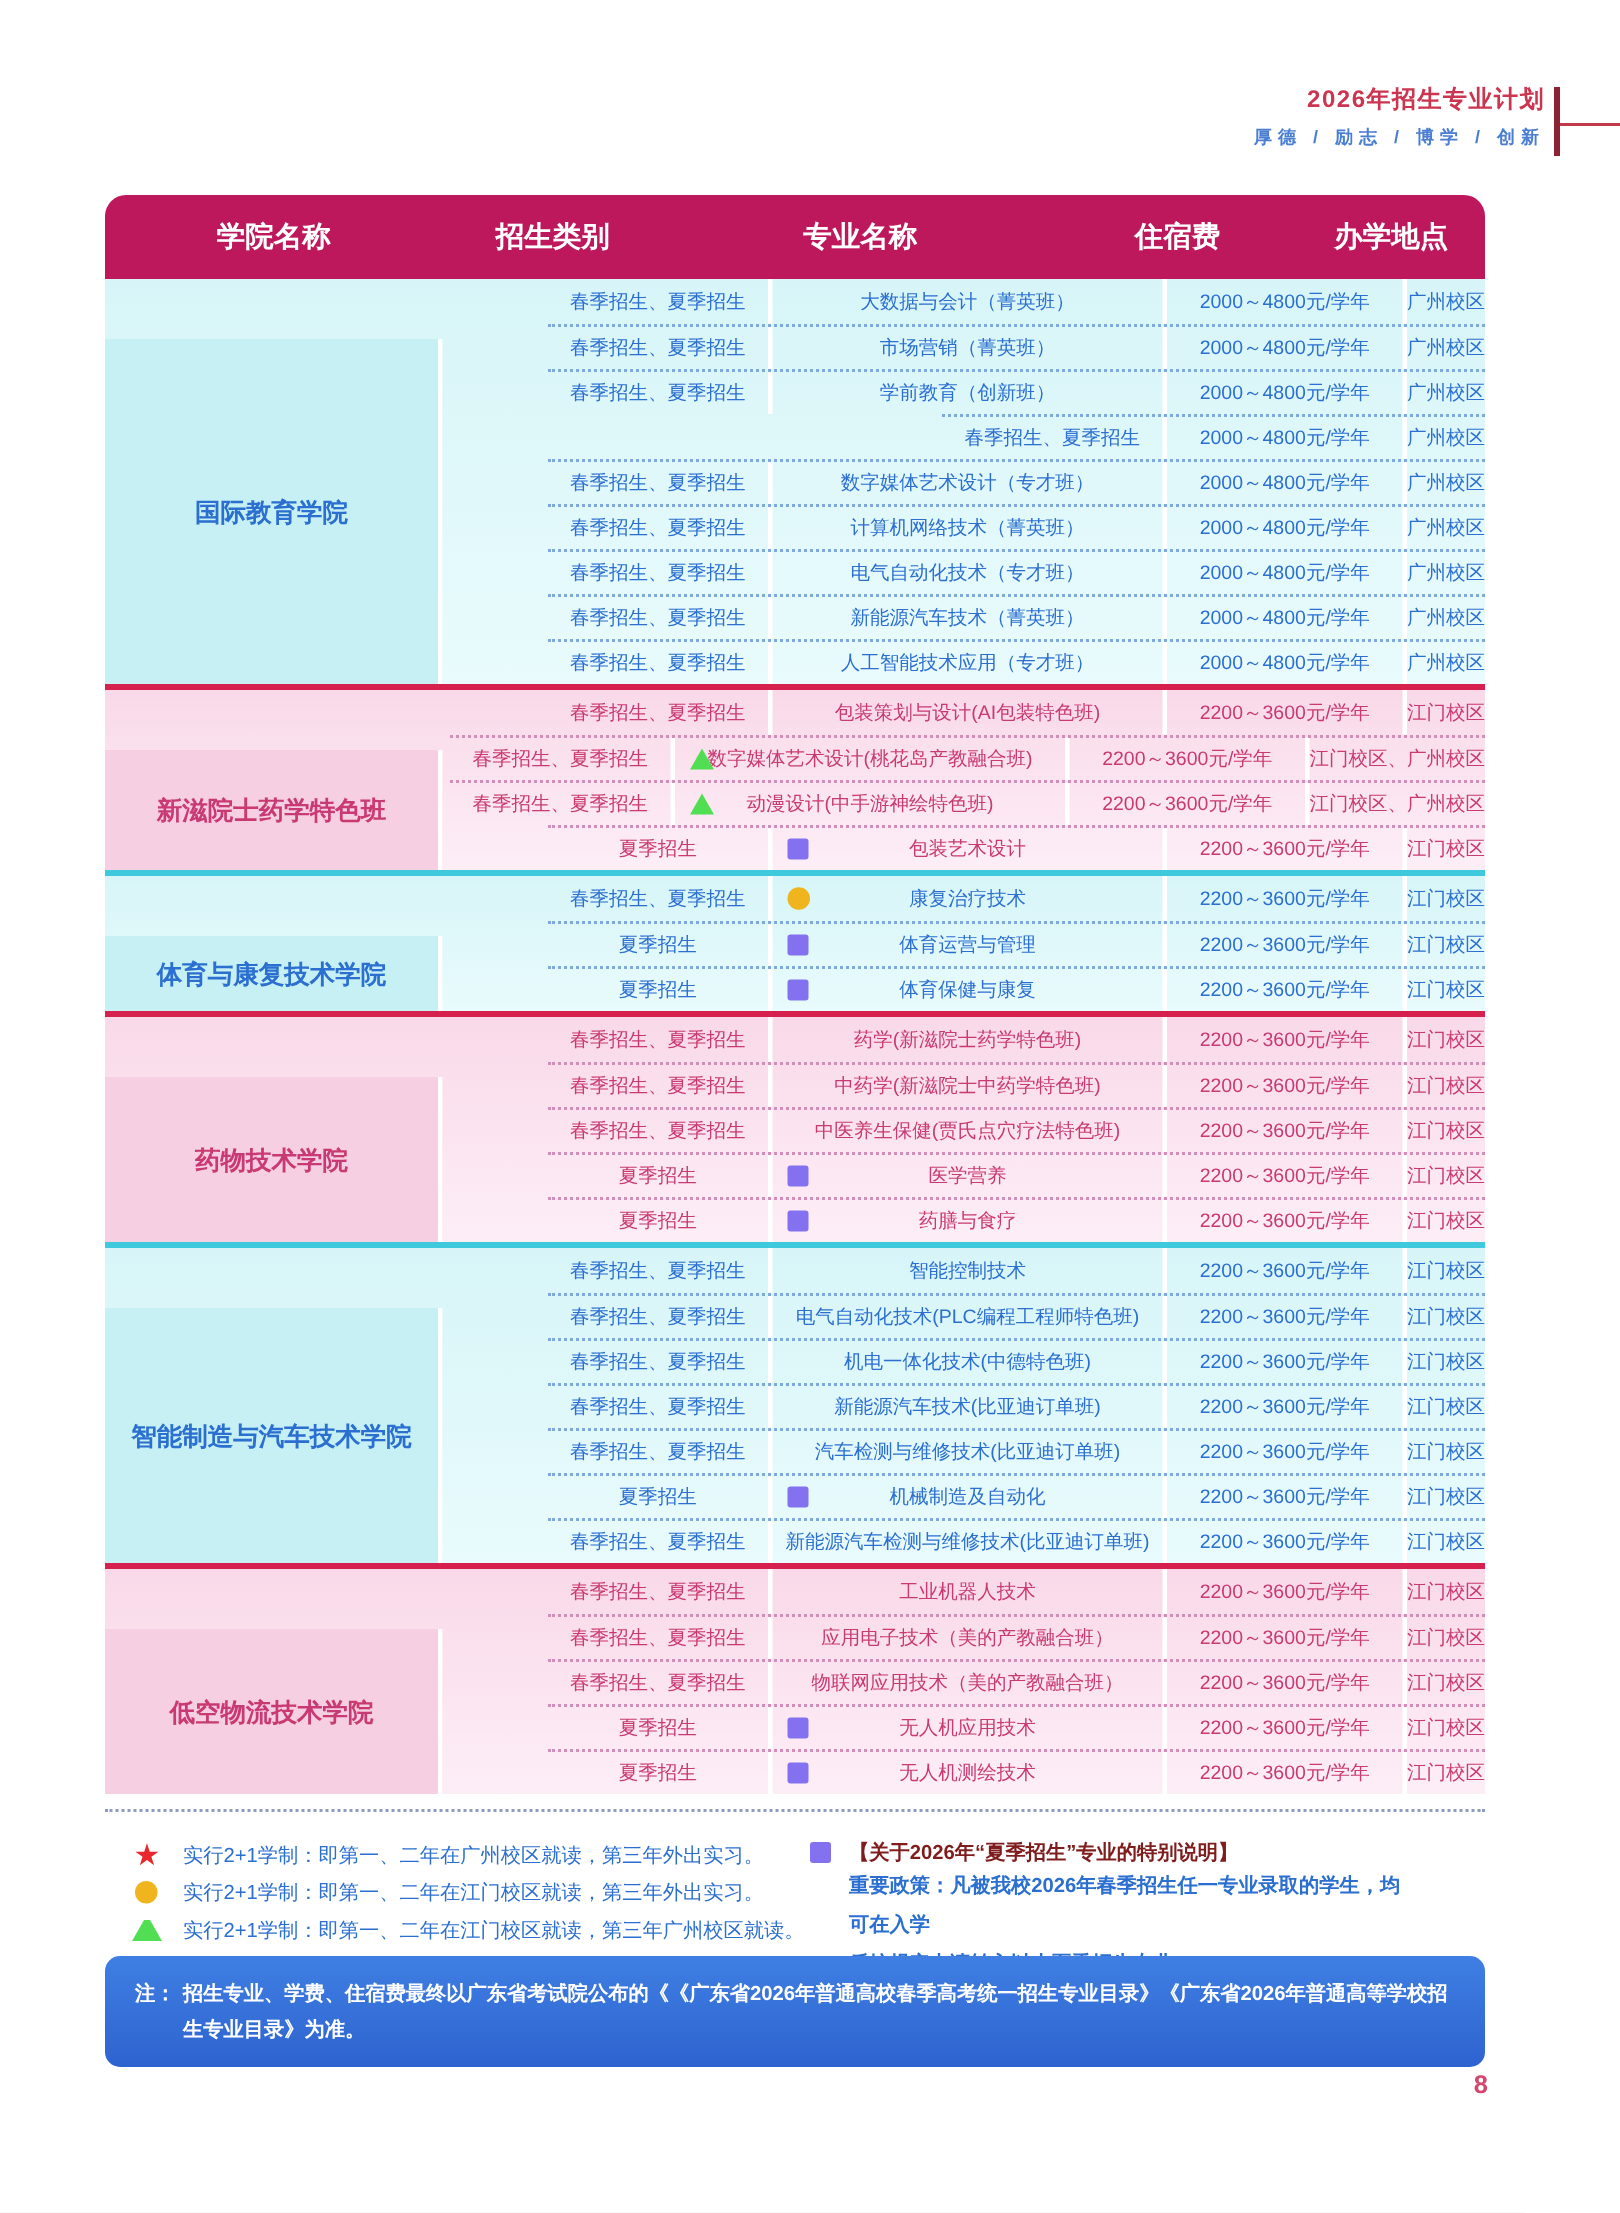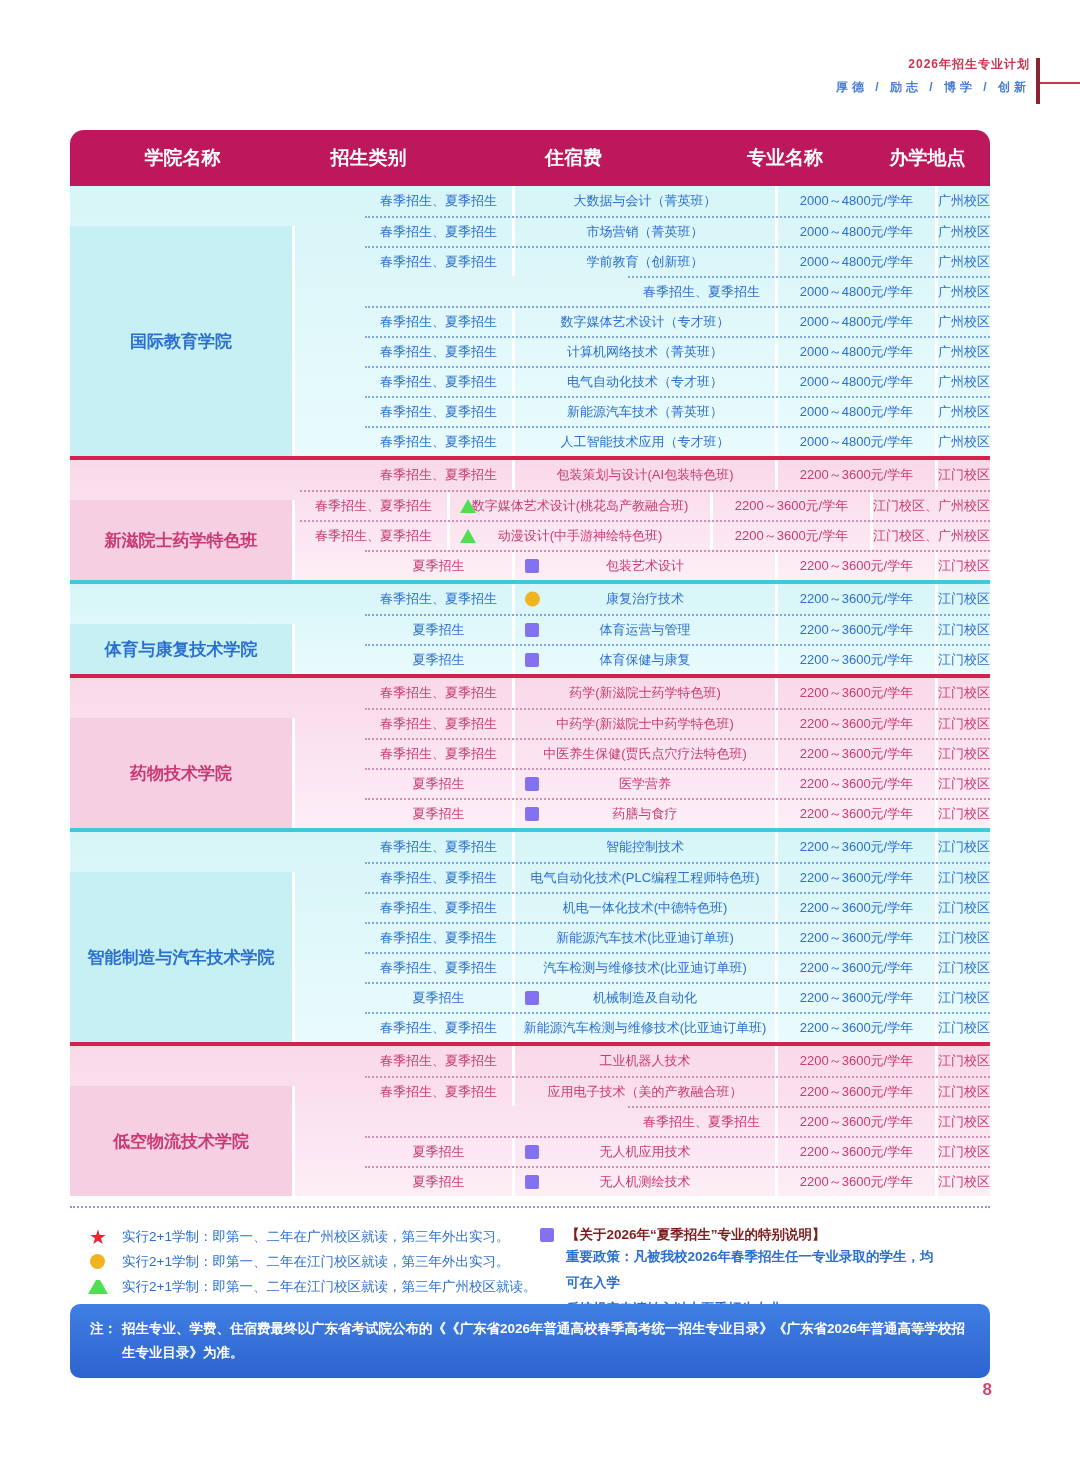--- a/index.html
+++ b/index.html
@@ -1,21 +1,21 @@
 <!DOCTYPE html>
 <html><head>
 <meta charset="utf-8">
 <style>
   * { margin:0; padding:0; box-sizing:border-box; }
   body { background:#e8e8e8; font-family:"Liberation Sans","DejaVu Sans",sans-serif; }
   .page { position:relative; width:1080px; height:1475px; background:#ffffff; margin:0 auto; overflow:hidden; }
 
   
   .page-head { position:absolute; top:56px; right:50px; text-align:right; }
-  .page-head .title { font-size:12px; font-weight:bold; color:#cb3550; letter-spacing:1px; }
+  .page-head .title { font-size:16px; font-weight:bold; color:#cb3550; letter-spacing:1px; }
   .page-head .motto { margin-top:6px; font-size:12px; font-weight:bold; color:#4a7ed2; letter-spacing:4px; }
   .head-bar  { position:absolute; top:58px; right:40px; width:4px; height:46px; background:#8c2333; }
   .head-line { position:absolute; top:82px; right:0; width:40px; height:2px; background:#c03a4a; }
 
   
   .table { position:absolute; left:70px; top:130px; width:920px; }
   .thead { display:flex; height:56px; background:#be185d; border-radius:14px 14px 0 0;
            color:#ffffff; font-weight:bold; font-size:19px; }
   .thead .th { display:flex; align-items:center; justify-content:center; }
   .th:nth-child(1){ width:225px; } .th:nth-child(2){ width:147px; }
@@ -81,22 +81,22 @@
     <div class="title">2026年招生专业计划</div>
     <div class="motto">厚德 / 励志 / 博学 / 创新</div>
   </div>
   <div class="head-bar"></div>
   <div class="head-line"></div>
 
   <div class="table">
     <div class="thead">
         <div class="th">学院名称</div>
         <div class="th">招生类别</div>
+        <div class="th">专业名称</div>
         <div class="th">住宿费</div>
-        <div class="th">专业名称</div>
         <div class="th">办学地点</div>
       </div>
     <div>
         <div class="section cyan">
           <div class="college-cell">国际教育学院</div>
           <div class="rows">
             <div class="row">
               <div class="cell cat">春季招生、夏季招生</div>
               <div class="cell major">
                 <span class="major-text">大数据与会计（菁英班）</span>
@@ -362,20 +362,23 @@
             <div class="row">
               <div class="cell cat">春季招生、夏季招生</div>
               <div class="cell major">
                 <span class="major-text">应用电子技术（美的产教融合班）</span>
               </div>
               <div class="cell fee">2200～3600元/学年</div>
               <div class="cell campus">江门校区</div>
             </div>
             <div class="row">
               <div class="cell cat">春季招生、夏季招生</div>
+              <div class="cell major">
+                <span class="major-text">物联网应用技术（美的产教融合班）</span>
+              </div>
               <div class="cell fee">2200～3600元/学年</div>
               <div class="cell campus">江门校区</div>
             </div>
             <div class="row">
               <div class="cell cat">夏季招生</div>
               <div class="cell major">
                 <span class="sym sym-square"></span>
                 <span class="major-text">无人机应用技术</span>
               </div>
               <div class="cell fee">2200～3600元/学年</div>

